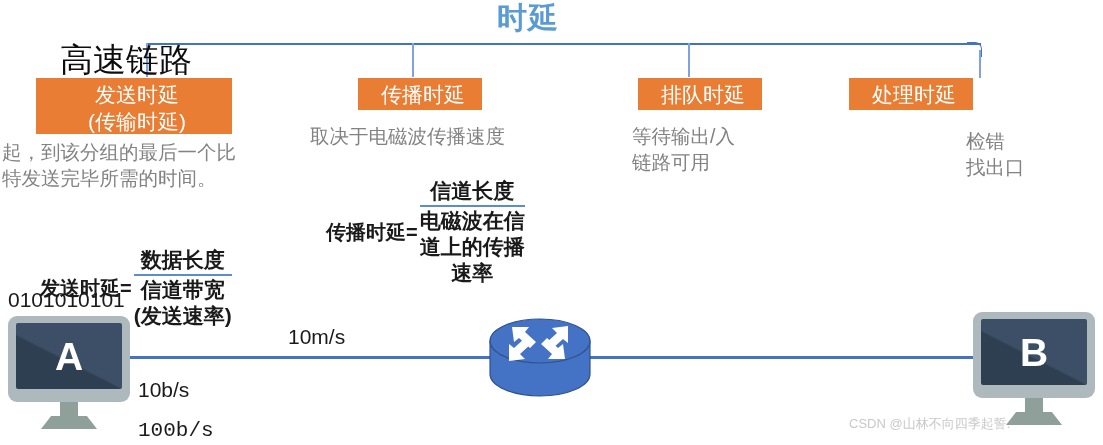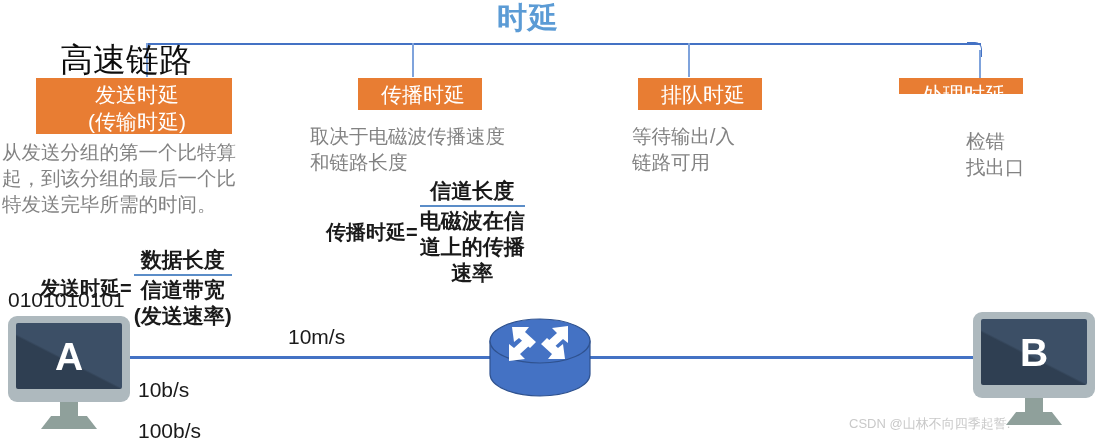--- a/index.html
+++ b/index.html
@@ -173,41 +173,39 @@
   <div class="abs conn-v" style="left:979px; top:50px; height:28px;"></div>
 
   <div class="abs obox" style="left:36px; top:78px; width:196px; height:56px;">
     <div>发送时延</div>
     <div>(传输时延)</div>
   </div>
 
   <div class="abs" id="highspeed">高速链路</div>
 
   <div class="abs gray" style="left:2px; top:139px;">
-    <div>从发送分组的第一个比特算</div>
     <div>起，到该分组的最后一个比</div>
     <div>特发送完毕所需的时间。</div>
   </div>
 
   <div class="abs formula" style="left:40px; top:247px;">
     <div class="flabel">发送时延=</div>
     <div class="frac">
       <div class="fnum">数据长度</div>
       <div class="fbar"></div>
       <div class="fden">信道带宽</div>
       <div class="fden">(发送速率)</div>
     </div>
   </div>
 
   <div class="abs obox" style="left:358px; top:78px; width:124px; height:32px;">
     <div>传播时延</div>
   </div>
   <div class="abs gray" style="left:310px; top:123px;">
     <div>取决于电磁波传播速度</div>
-    <div>和链路长度</div>
   </div>
 
   <div class="abs formula" style="left:326px; top:178px;">
     <div class="flabel">传播时延=</div>
     <div class="frac">
       <div class="fnum">信道长度</div>
       <div class="fbar"></div>
       <div class="fden">电磁波在信</div>
       <div class="fden">道上的传播</div>
       <div class="fden">速率</div>
@@ -215,37 +213,37 @@
   </div>
 
   <div class="abs obox" style="left:638px; top:78px; width:124px; height:32px;">
     <div>排队时延</div>
   </div>
   <div class="abs gray" style="left:632px; top:123px;">
     <div>等待输出/入</div>
     <div>链路可用</div>
   </div>
 
-  <div class="abs obox" style="left:899px; top:78px; width:124px; height:16px;">
+  <div class="abs obox" style="left:849px; top:78px; width:124px; height:32px;">
     <div>处理时延</div>
   </div>
   <div class="abs gray" style="left:928px; top:128px;margin-left:38px;">
     <div>检错</div>
     <div>找出口</div>
   </div>
 
   <div class="abs mono-label" style="left:8px; top:288px;">0101010101</div>
 
   <div class="abs link-line" style="left:129px; top:356px; width:376px;"></div>
 
   <div class="abs link-line" style="left:574px; top:356px; width:405px;"></div>
 
   <div class="abs mono-label" style="left:288px; top:325px;">10m/s</div>
   <div class="abs mono-label" style="left:138px; top:378px;">10b/s</div>
-  <div class="abs mono-label" style="left:138px; top:419px;">100b/s</div>
+  <div class="abs mono-label" style="left:138px; top:419px;font-family:Liberation Mono, monospace;">100b/s</div>
 
   <div class="computer" style="left:8px; top:316px;">
     <div class="screen-outer" style="width:122px; height:86px;"></div>
     <div class="screen-inner" style="left:8px; top:7px; width:106px; height:66px;">
       <div class="screen-letter" style="top:14px;">A</div>
     </div>
     <div class="stand-neck" style="left:52px; top:86px; width:18px; height:14px;"></div>
     <div class="stand-base" style="left:33px; top:100px; width:56px; height:13px;
                 clip-path: polygon(18% 0%, 82% 0%, 100% 100%, 0% 100%);"></div>
   </div>

